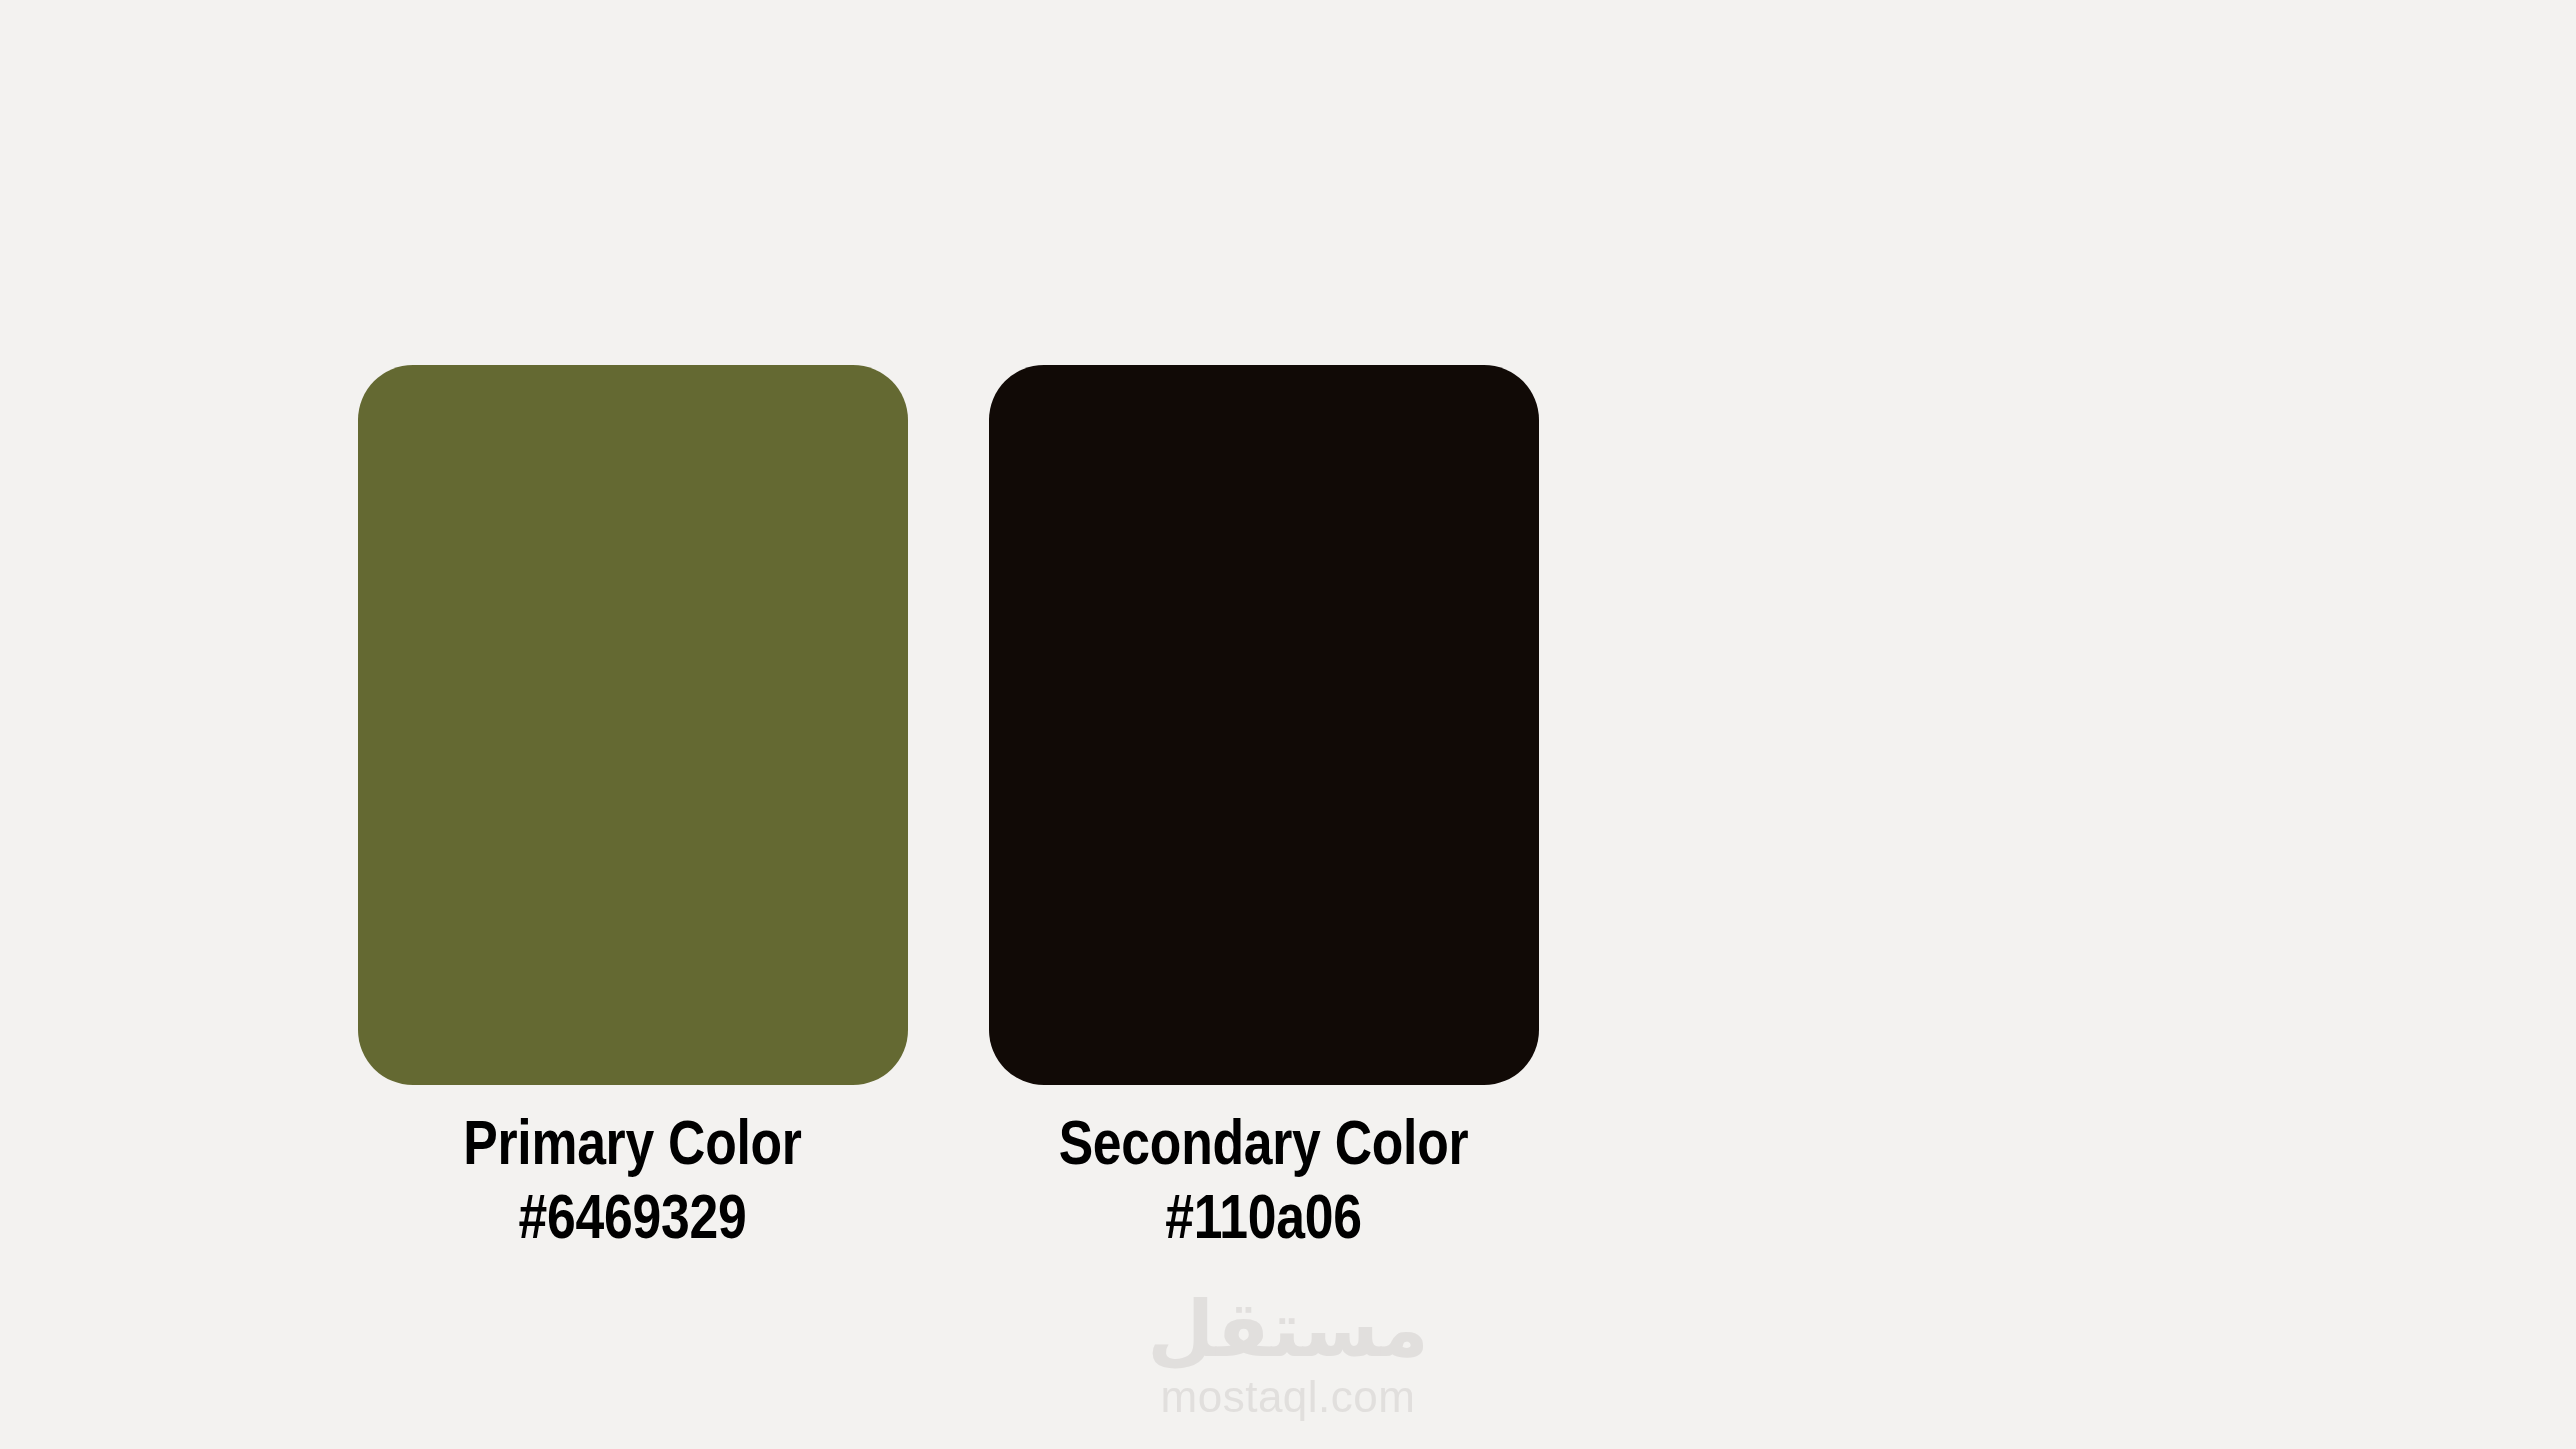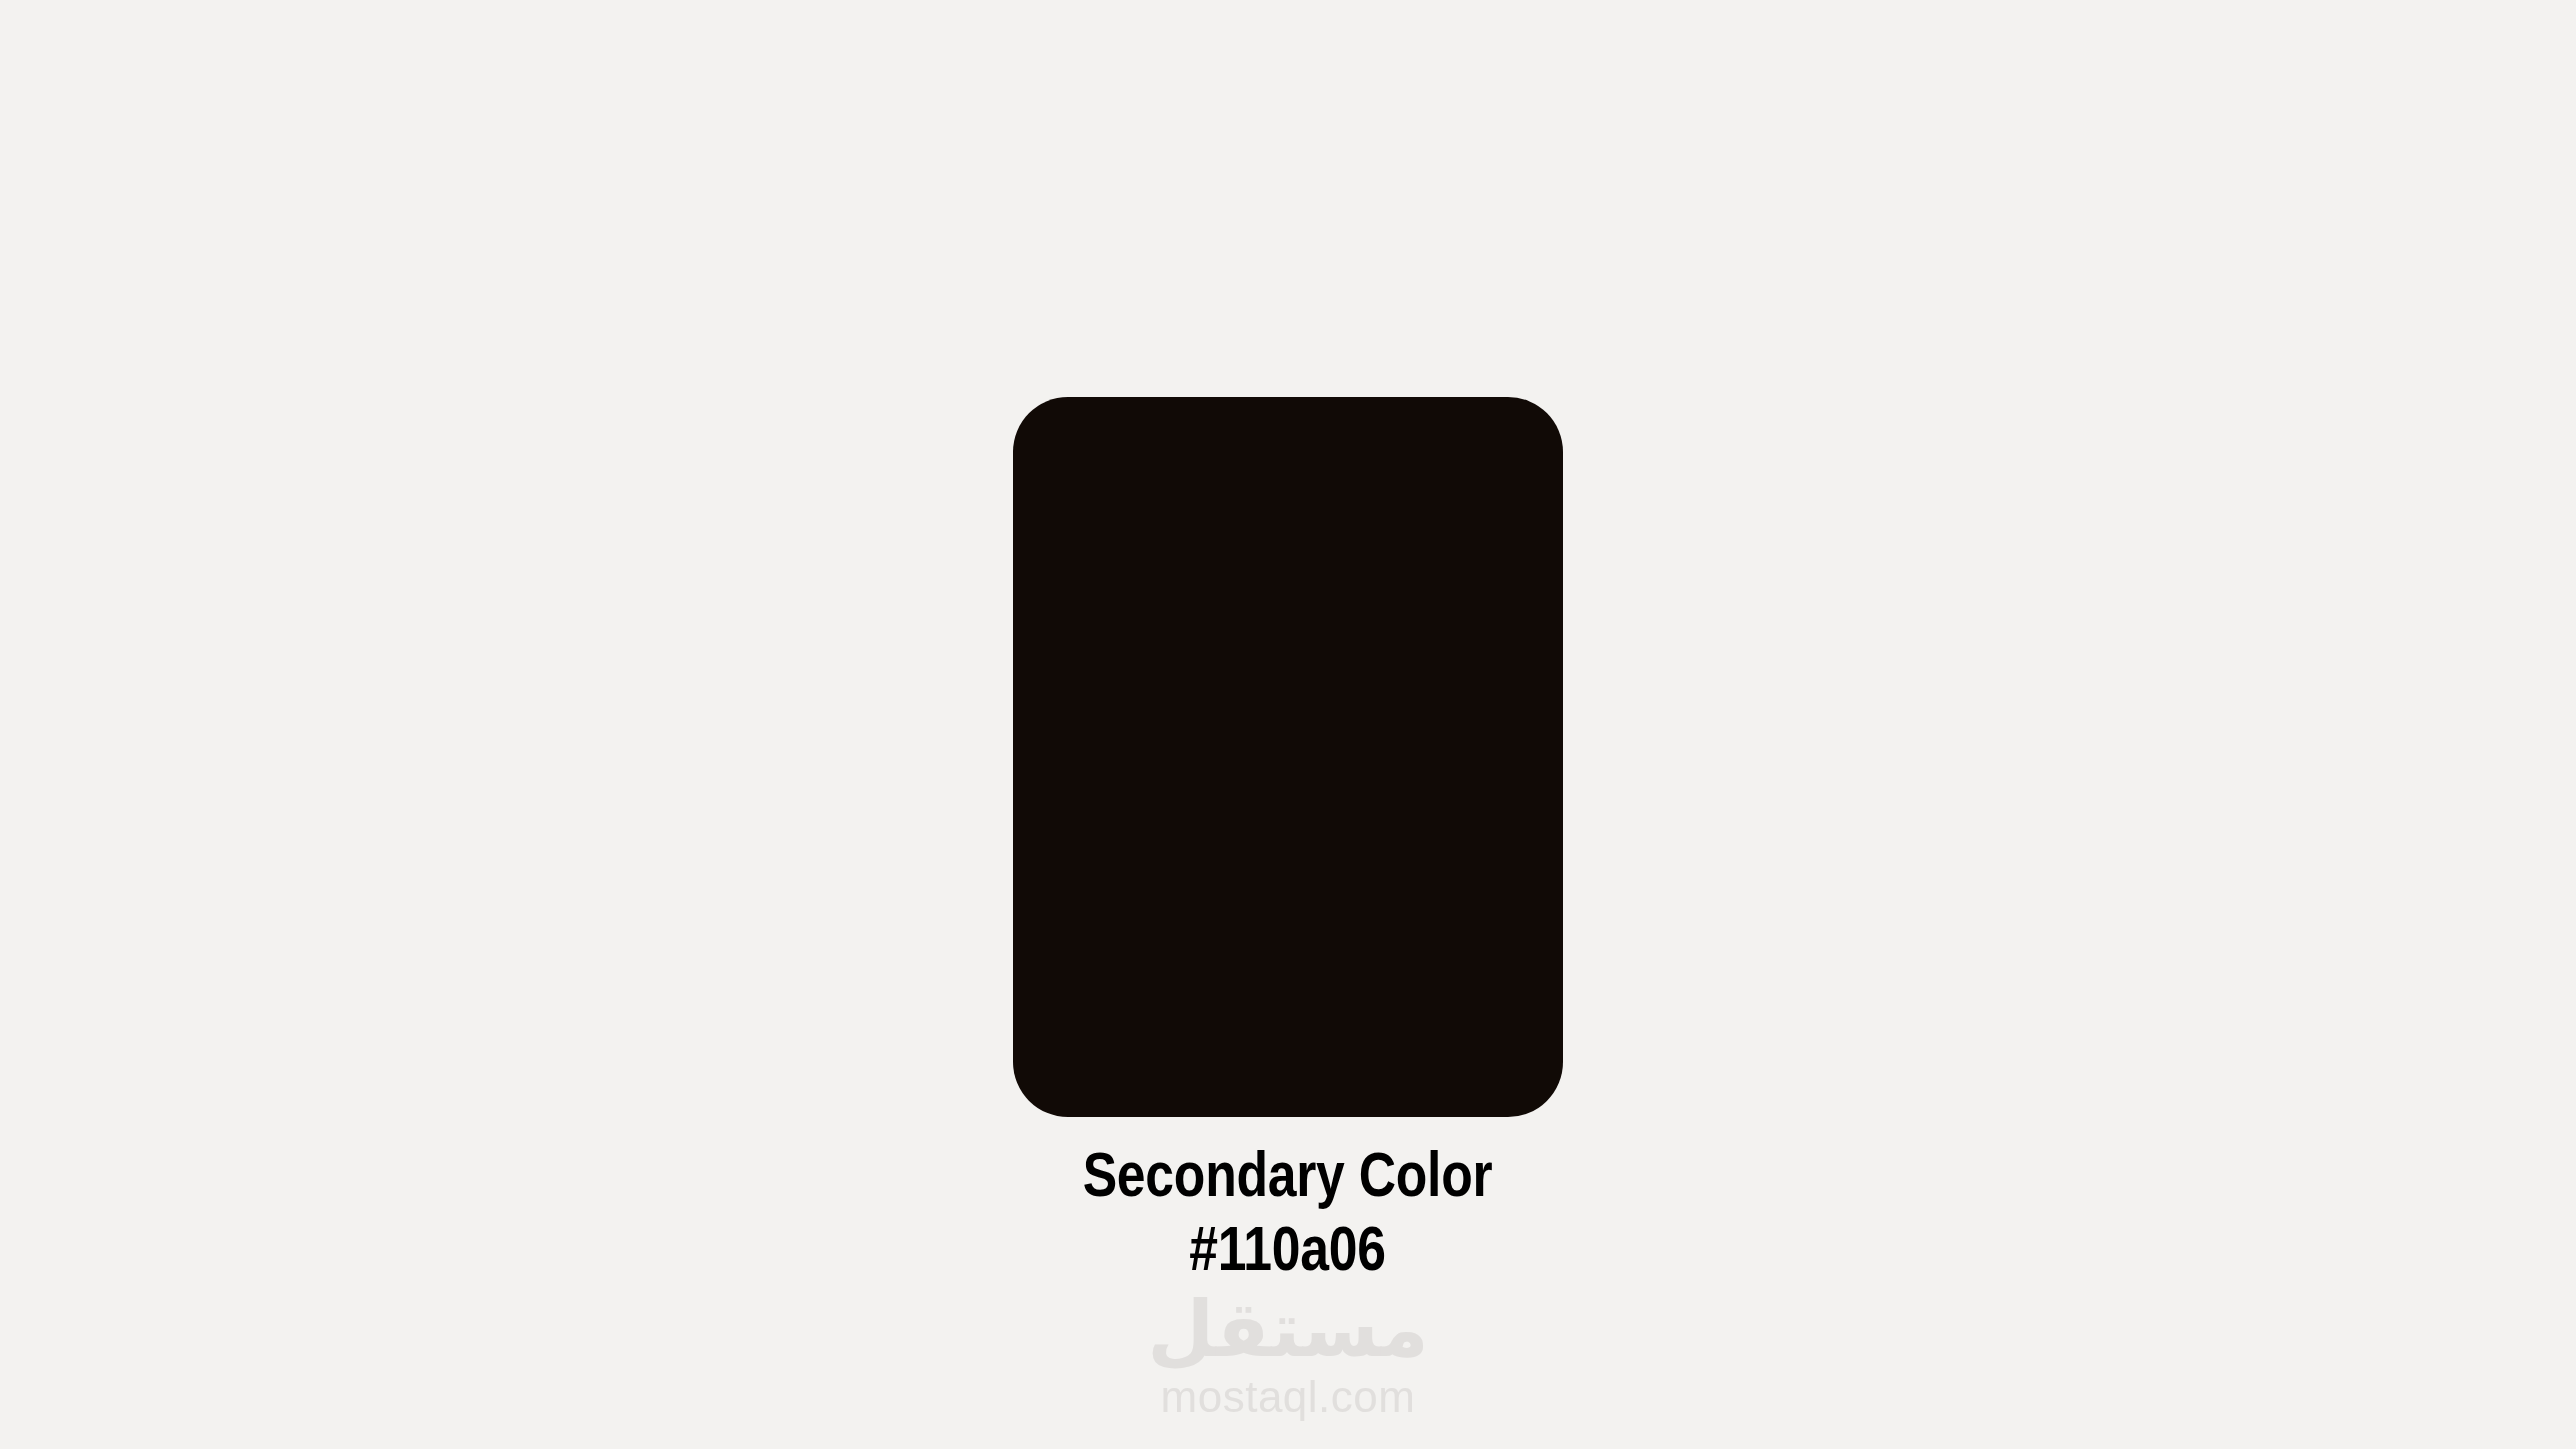--- a/index.html
+++ b/index.html
@@ -27,21 +27,21 @@
   
   .swatch-group {
     position: absolute;
     top: 365px;
     width: 551px;
     display: flex;
     flex-direction: column;
     align-items: center;
   }
   #swatch-group-primary   { left: 357px;  }
-  #swatch-group-secondary { left: 1012px; margin-top: 32px; }
+  #swatch-group-secondary { left: 988px; }
   #swatch-group-accent    { left: 1669px; }
 
   .swatch-chip {
     width: 550px;
     height: 720px;
     border-radius: 55px;
     flex: none;
   }
 
   .swatch-caption {
@@ -97,20 +97,25 @@
     color: #e1dfdd;
     line-height: 1;
     letter-spacing: 0.5px;
   }
 </style>
 </head>
 <body style="background-color: rgb(243, 242, 240);">
 
 <div id="palette-board">
 
+  <div class="swatch-group" id="swatch-group-primary">
+    <div class="swatch-chip" style="background-color: rgb(100, 105, 50);"></div>
+    <div class="swatch-caption">Primary Color</div>
+    <div class="swatch-hex">#6469329</div>
+  </div>
 
   <div class="swatch-group" id="swatch-group-secondary">
     <div class="swatch-chip" style="background-color: rgb(17, 10, 6);"></div>
     <div class="swatch-caption">Secondary Color</div>
     <div class="swatch-hex">#110a06</div>
   </div>
 
 
   <div id="watermark">
     <div id="watermark-arabic" style="color: rgb(225, 223, 221);">مستقل</div>

